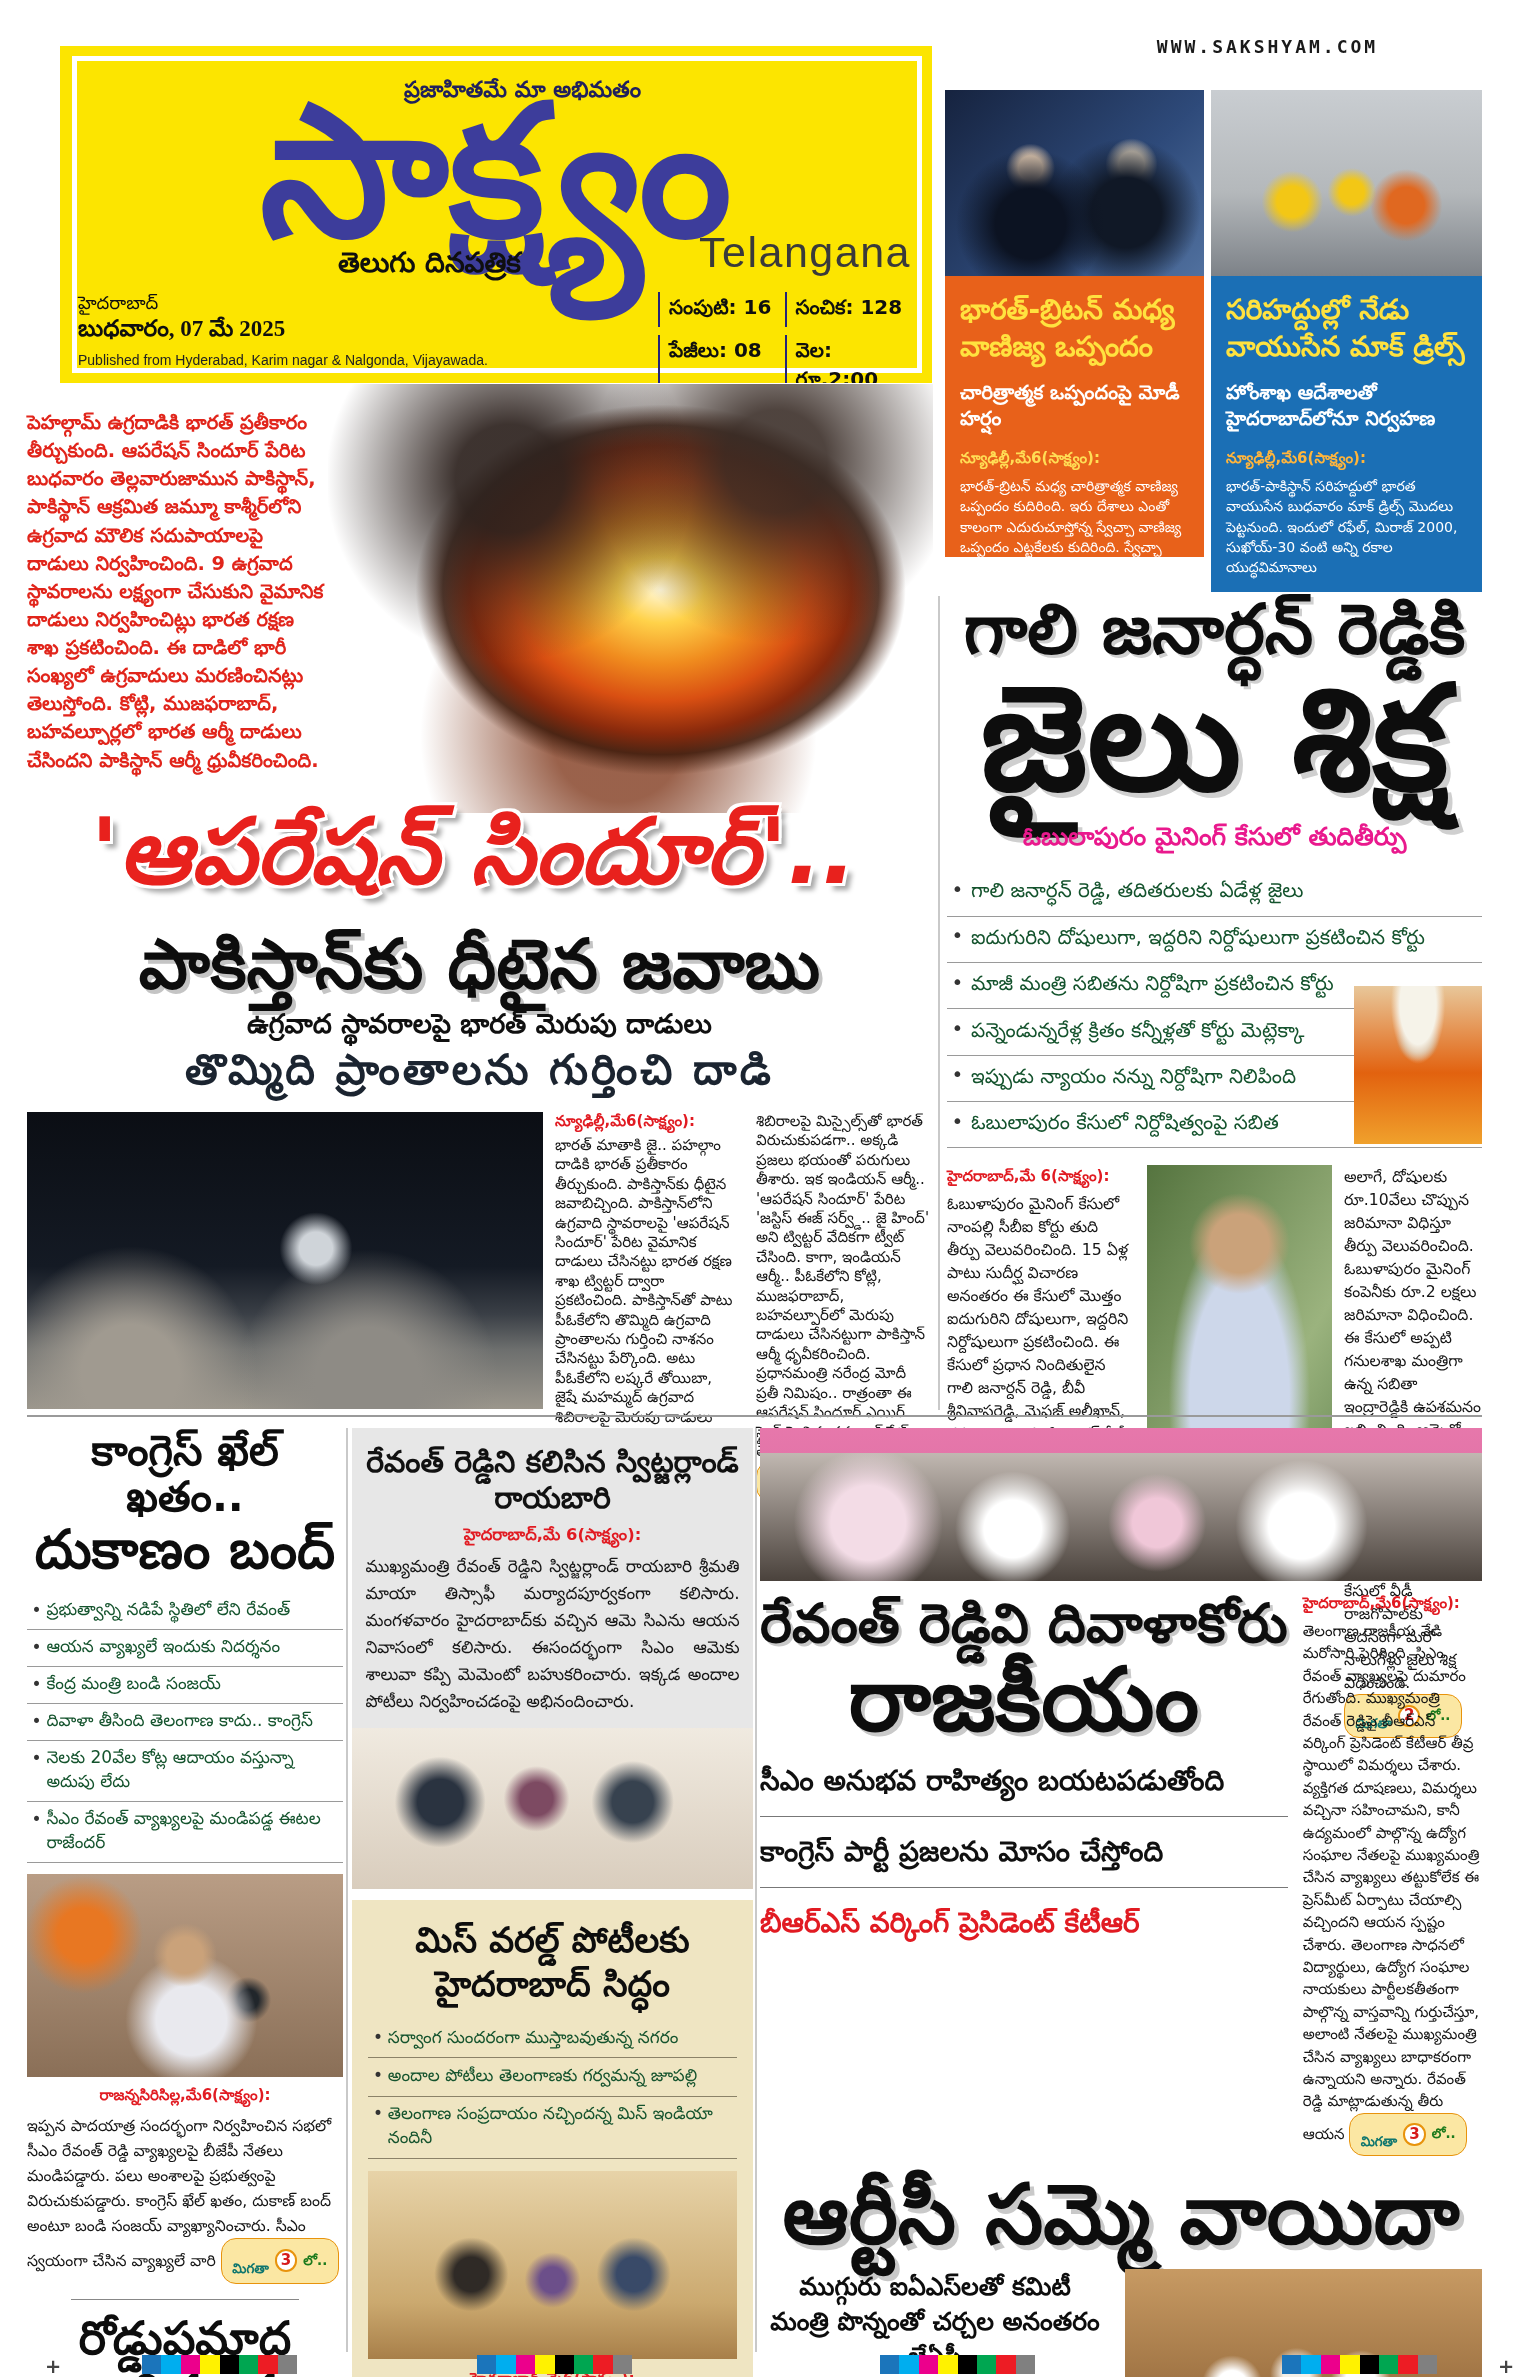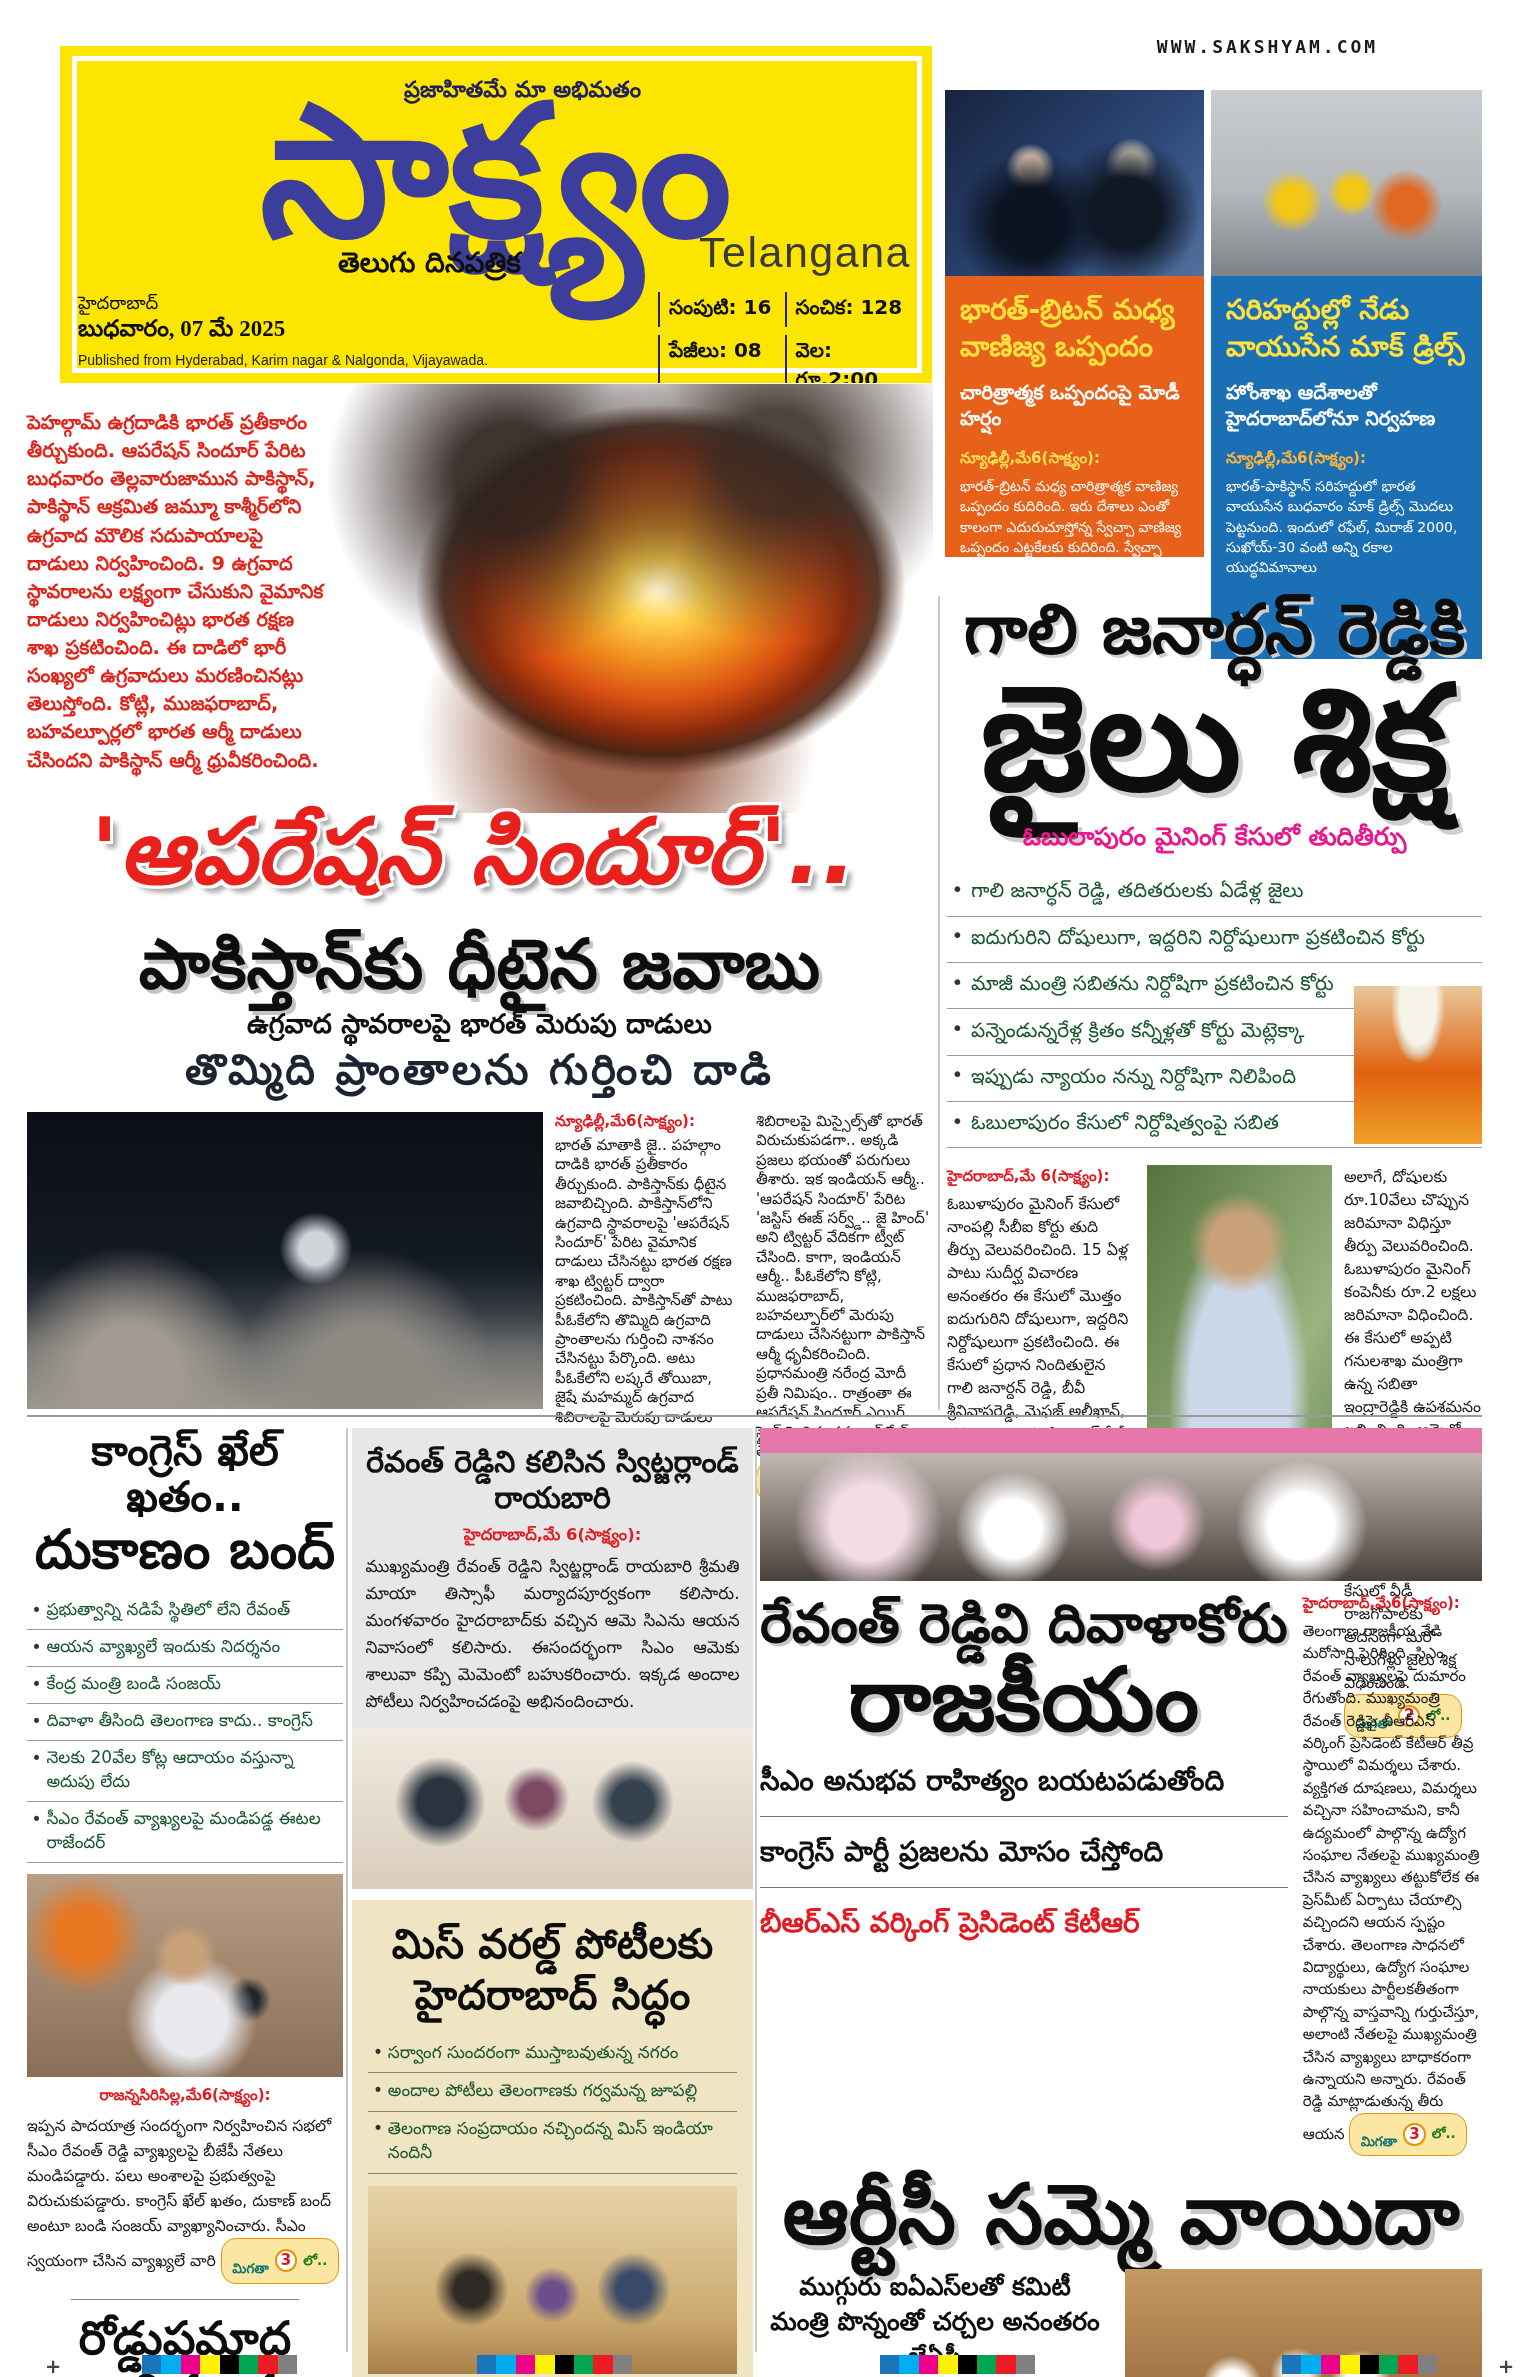--- a/index.html
+++ b/index.html
@@ -22,21 +22,21 @@
   .mh-pub{position:absolute;left:18px;top:306px;font-size:14px;color:#222;font-family:"Liberation Sans",sans-serif;}
   .mh-region{position:absolute;right:21px;top:182px;font-size:43px;font-weight:300;color:#3a3a3a;
              font-family:"Liberation Sans",sans-serif;letter-spacing:1.5px;}
   .mh-grid{position:absolute;right:21px;top:246px;width:253px;font-size:20px;font-weight:bold;color:#0f0f0f;}
   .mh-grid .row{display:flex;margin-bottom:7.5px;}
   .mh-grid .cell{border-left:2.2px solid #23237a;padding:3px 0 3px 9px;flex:1;}
 
   
   .promo{overflow:hidden;}
   .promo-orange{left:945px;top:90px;width:259px;height:467px;background:#E8611A;}
-  .promo-blue{left:1211px;top:90px;width:271px;height:569px;background:#1B6FB5;}
+  .promo-blue{left:1211px;top:90px;width:271px;height:502px;background:#1B6FB5;}
   .promo-photo{position:absolute;left:0;top:0;right:0;height:186px;}
   .ph-modi{background:
       radial-gradient(circle at 33% 72%, #0c1322 0 16%, rgba(12,19,34,0) 34%),
       radial-gradient(circle at 70% 66%, #101826 0 16%, rgba(16,24,38,0) 34%),
       radial-gradient(circle at 72% 40%, #e9dcc8 0 6%, rgba(233,220,200,0) 12%),
       radial-gradient(circle at 33% 42%, #e5cdb4 0 6%, rgba(229,205,180,0) 12%),
       linear-gradient(135deg,#16233f,#2e4a7a 60%,#51719f);}
   .ph-drill{background:
       radial-gradient(circle at 30% 60%, #f3c715 0 7%, rgba(243,199,21,0) 14%),
       radial-gradient(circle at 52% 55%, #f3c715 0 7%, rgba(243,199,21,0) 14%),
@@ -134,21 +134,21 @@
   .swiss-box{background:#E7E7E7;padding:16.4px 13.4px 13.4px 13.4px;}
   .swiss-hl{text-align:center;font-size:30px;font-weight:800;color:#111;line-height:1.2;}
   .swiss-box .dateline{text-align:center;margin-top:9px;font-size:16.4px;}
   .swiss-box .news-col{font-size:17px;line-height:27px;margin-top:3px;text-align:justify;}
   .ph-swiss{width:401px;height:161px;background:
       radial-gradient(circle at 22% 46%, #2a3340 0 7%, rgba(42,51,64,0) 14%),
       radial-gradient(circle at 46% 44%, #7d4a62 0 7%, rgba(125,74,98,0) 14%),
       radial-gradient(circle at 70% 46%, #37424f 0 7%, rgba(55,66,79,0) 14%),
       linear-gradient(#f0eae0,#d9cdbd);}
   .mw-box{background:#EFE5C2;padding:19.4px 16.4px 13.4px 16.4px;margin-top:10.4px;flex:1;}
-  .mw-t{text-align:center;font-size:41px;font-weight:900;line-height:1.25;color:#0d0d0d;}
+  .mw-t{text-align:center;font-size:35px;font-weight:900;line-height:1.25;color:#0d0d0d;}
   .mw-box .bullets li{font-size:17px;padding:6.7px 0 6.7px 19.4px;border-bottom-color:#8b8268;}
   .ph-missworld{width:100%;height:188px;margin-top:12px;background:
       radial-gradient(circle at 28% 55%, #2f2a26 0 6%, rgba(47,42,38,0) 13%),
       radial-gradient(circle at 50% 58%, #6c4f8a 0 6%, rgba(108,79,138,0) 13%),
       radial-gradient(circle at 72% 55%, #394a68 0 6%, rgba(57,74,104,0) 13%),
       linear-gradient(#e7d3a8 0%,#cba96f 70%,#a87f49 100%);}
   .mw-box .dateline{text-align:center;margin-top:10.4px;font-size:15.7px;}
 
   .ph-brs{width:722px;height:153px;background:
       linear-gradient(rgba(232,110,168,.9) 0 25px, rgba(232,110,168,0) 25px),

